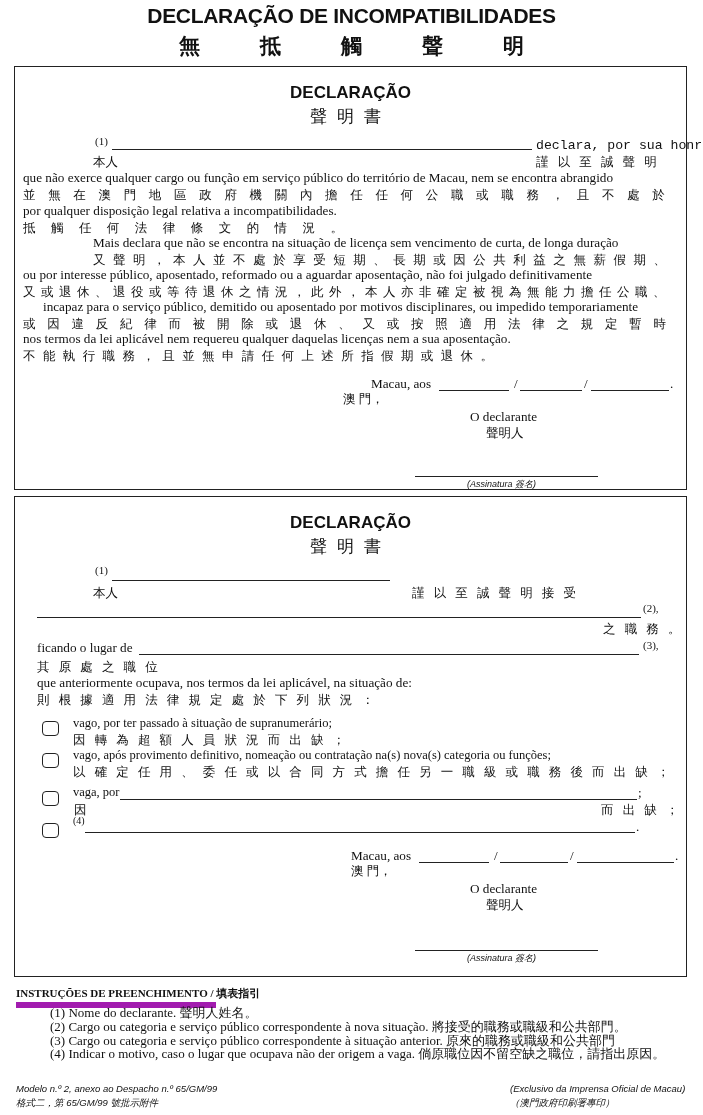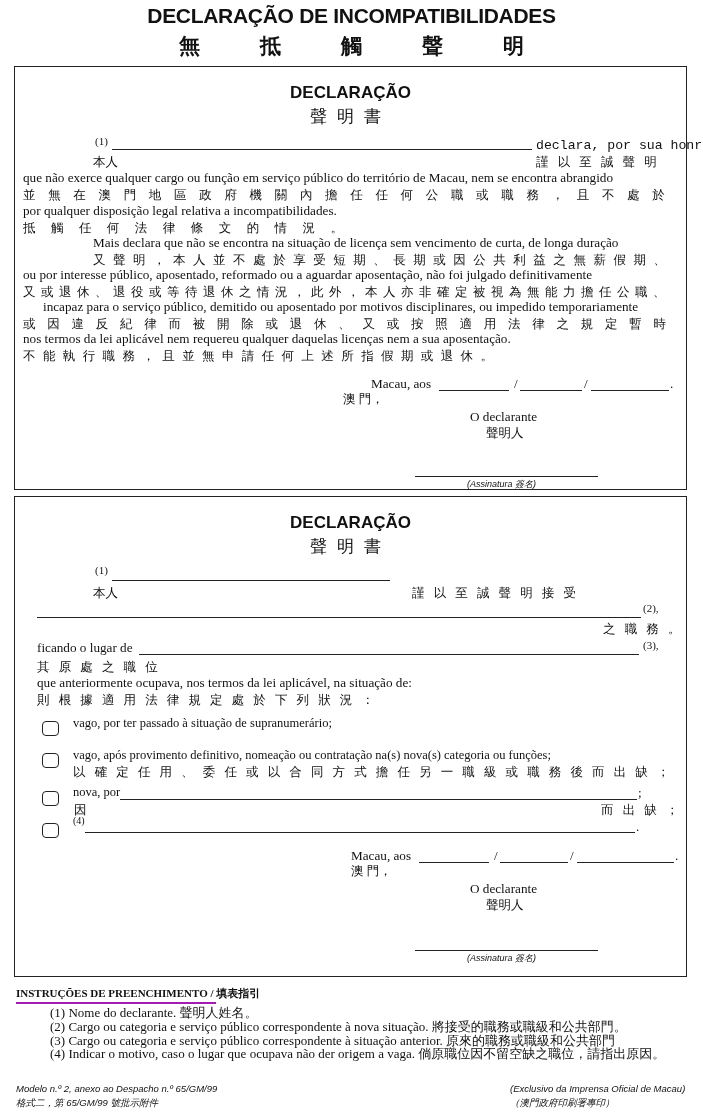--- a/index.html
+++ b/index.html
@@ -244,27 +244,28 @@
 
   <div class="abs t" style="left:22px; top:143px;">ficando o lugar de</div>
   <div class="line" style="left:124px; width:500px; top:157px;"></div>
   <div class="abs t" style="left:628px; top:142px; font-size:11px;">(3),</div>
   <div class="abs zh" style="left:22px; top:162px; letter-spacing:3px;">其 原 處 之 職 位</div>
   <div class="abs t" style="left:22px; top:178px;">que anteriormente ocupava, nos termos da lei aplicável, na situação de:</div>
   <div class="abs zh" style="left:22px; top:195px; letter-spacing:3px;">則 根 據 適 用 法 律 規 定 處 於 下 列 狀 況 ：</div>
 
   <div class="cb" style="left:27px; top:224px;"></div>
   <div class="abs t" style="left:58px; top:219px; font-size:12.5px;">vago, por ter passado à situação de supranumerário;</div>
+  <div class="abs zh" style="left:58px; top:235px; letter-spacing:3px;">因 轉 為 超 額 人 員 狀 況 而 出 缺 ；</div>
 
   <div class="cb" style="left:27px; top:256px;"></div>
   <div class="abs t" style="left:58px; top:251px; font-size:12.5px;">vago, após provimento definitivo, nomeação ou contratação na(s) nova(s) categoria ou funções;</div>
   <div class="abs zh" style="left:58px; top:267px; letter-spacing:3px;">以 確 定 任 用 、 委 任 或 以 合 同 方 式 擔 任 另 一 職 級 或 職 務 後 而 出 缺 ；</div>
 
   <div class="cb" style="left:27px; top:294px;"></div>
-  <div class="abs t" style="left:58px; top:288px; font-size:12.5px;">nova, por</div>
+  <div class="abs t" style="left:58px; top:288px; font-size:12.5px;">vaga, por</div>
   <div class="line" style="left:105px; width:517px; top:302px;"></div>
   <div class="abs t" style="left:623px; top:288px;">;</div>
   <div class="abs zh" style="left:59px; top:305px;">因</div>
   <div class="abs zh" style="left:586px; top:305px; letter-spacing:3px;">而 出 缺 ；</div>
 
   <div class="cb" style="left:27px; top:326px;"></div>
   <div class="abs t" style="left:58px; top:318px; font-size:10px;">(4)</div>
   <div class="line" style="left:70px; width:550px; top:335px;"></div>
   <div class="abs t" style="left:621px; top:322px;">.</div>
 
@@ -277,21 +278,21 @@
   <div class="abs t" style="left:660px; top:351px;">.</div>
   <div class="abs zh" style="left:336px; top:366px;">澳 門，</div>
 
   <div class="abs t" style="left:455px; top:384px;">O declarante</div>
   <div class="abs zh" style="left:471px; top:400px;">聲明人</div>
 
   <div class="line" style="left:400px; width:183px; top:453px;"></div>
   <div class="abs small-it sans" style="left:452px; top:455px;">(Assinatura 簽名)</div>
 </div>
 
-<div class="abs" style="left:16px; top:986px; font-size:11px; font-weight:bold; border-bottom:2px solid #a21caf; width:200px; padding-bottom:1px;">INSTRUÇÕES DE PREENCHIMENTO / 填表指引</div>
+<div class="abs" style="left:16px; top:986px; font-size:11px; font-weight:bold; border-bottom:6px solid #a21caf; width:200px; padding-bottom:1px;">INSTRUÇÕES DE PREENCHIMENTO / 填表指引</div>
 <div class="abs instr" style="left:50px; top:1004px;">(1) Nome do declarante. 聲明人姓名。</div>
 <div class="abs instr" style="left:50px; top:1018px;">(2) Cargo ou categoria e serviço público correspondente à nova situação. 將接受的職務或職級和公共部門。</div>
 <div class="abs instr" style="left:50px; top:1032px;">(3) Cargo ou categoria e serviço público correspondente à situação anterior. 原來的職務或職級和公共部門</div>
 <div class="abs instr" style="left:50px; top:1045px;">(4) Indicar o motivo, caso o lugar que ocupava não der origem a vaga. 倘原職位因不留空缺之職位，請指出原因。</div>
 
 <div class="abs foot" style="left:16px; top:1083px;">Modelo n.º 2, anexo ao Despacho n.º 65/GM/99</div>
 <div class="abs foot" style="left:16px; top:1097px;">格式二，第 65/GM/99 號批示附件</div>
 <div class="abs foot" style="left:510px; top:1083px;">(Exclusivo da Imprensa Oficial de Macau)</div>
 <div class="abs foot" style="left:510px; top:1097px;">（澳門政府印刷署專印）</div>
 

